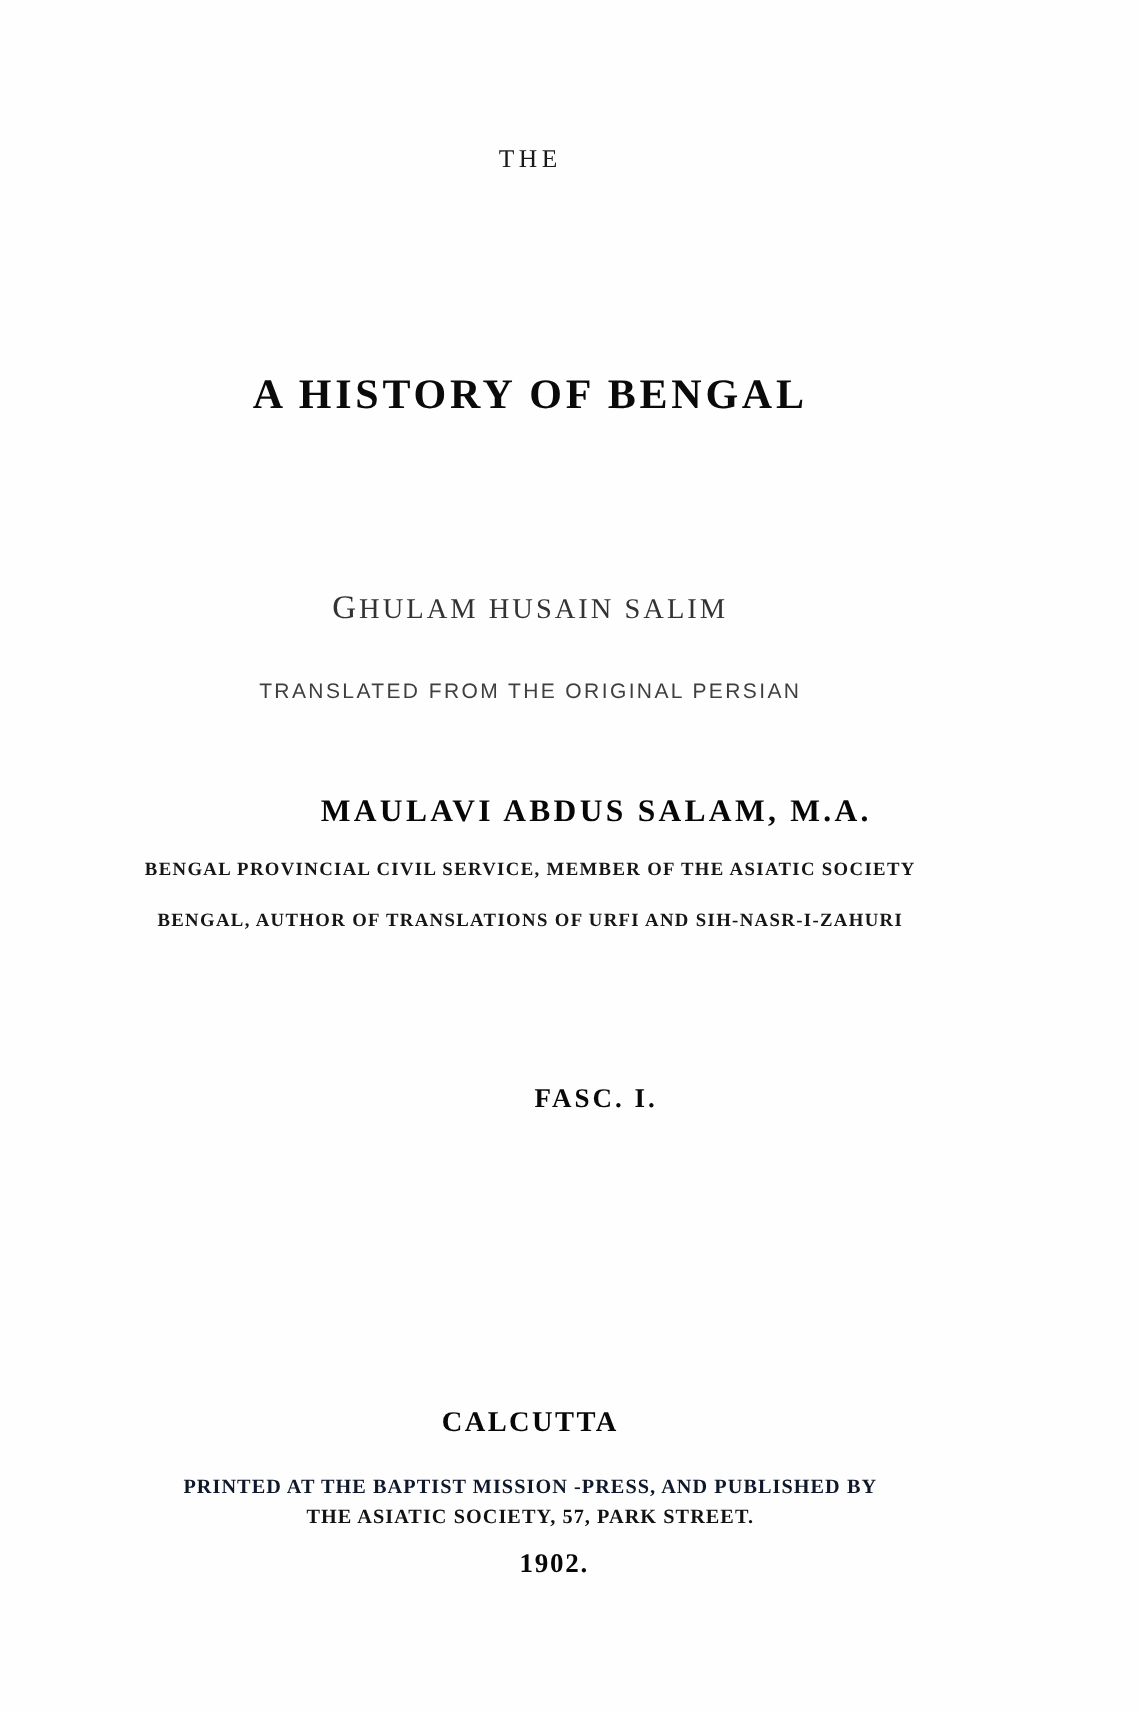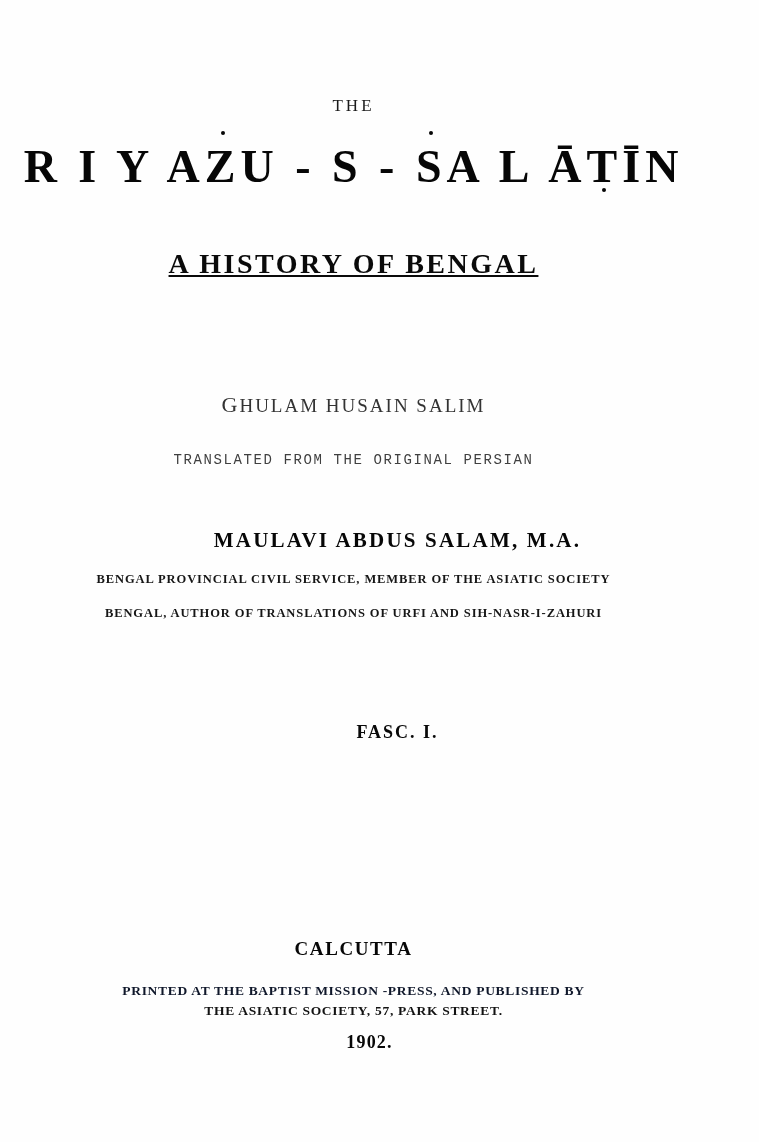--- a/index.html
+++ b/index.html
@@ -79,42 +79,41 @@
   }
 
   
   .line-subtitle {
     top: 248px;
     font-family: "Liberation Serif", serif;
     font-size: 28px;
     font-weight: 700;
     letter-spacing: 2.5px;
     color: #0a0a0a;
-    text-decoration: underline;
   }
 
   
   .line-author-orig {
     top: 356px;
     font-family: "Liberation Serif", serif;
     font-size: 19px;
     font-weight: 400;
     letter-spacing: 2px;
     color: #222;
     opacity: 0.92;
     margin-top: 36px;
   }
   .line-author-orig .big {
     font-size: 22px;
   }
 
   
   .line-translated {
     top: 452px;
-    font-family: Liberation Mono, monospace;
+    font-family: Liberation Sans, sans-serif;
     font-size: 14px;
     font-weight: 400;
     letter-spacing: 1.6px;
     color: #2b2b2b;
     opacity: 0.9;
   }
 
   
   .line-translator {
     top: 528px;
@@ -191,21 +190,20 @@
     padding-left: 16px;
   }
 </style>
 </head>
 <body>
 
 <div class="page">
 
   <div class="block line-the">THE</div>
 
-  <div class="block line-maintitle">R I Y A<span class="dotted">Z</span>U - S - <span class="dotted">S</span>A L <span>Ā</span><span class="underdot">T</span><span>Ī</span>N</div>
 
   <div class="block line-subtitle">A HISTORY OF BENGAL</div>
 
   <div class="block line-author-orig"><span class="big">G</span><span>HULAM HUSAIN SALIM</span></div>
 
   <div class="block line-translated">TRANSLATED FROM THE ORIGINAL PERSIAN</div>
 
   <div class="block line-translator">MAULAVI ABDUS SALAM, M.A.</div>
 
   <div class="block line-cred1">BENGAL PROVINCIAL CIVIL SERVICE, MEMBER OF THE ASIATIC SOCIETY</div>

